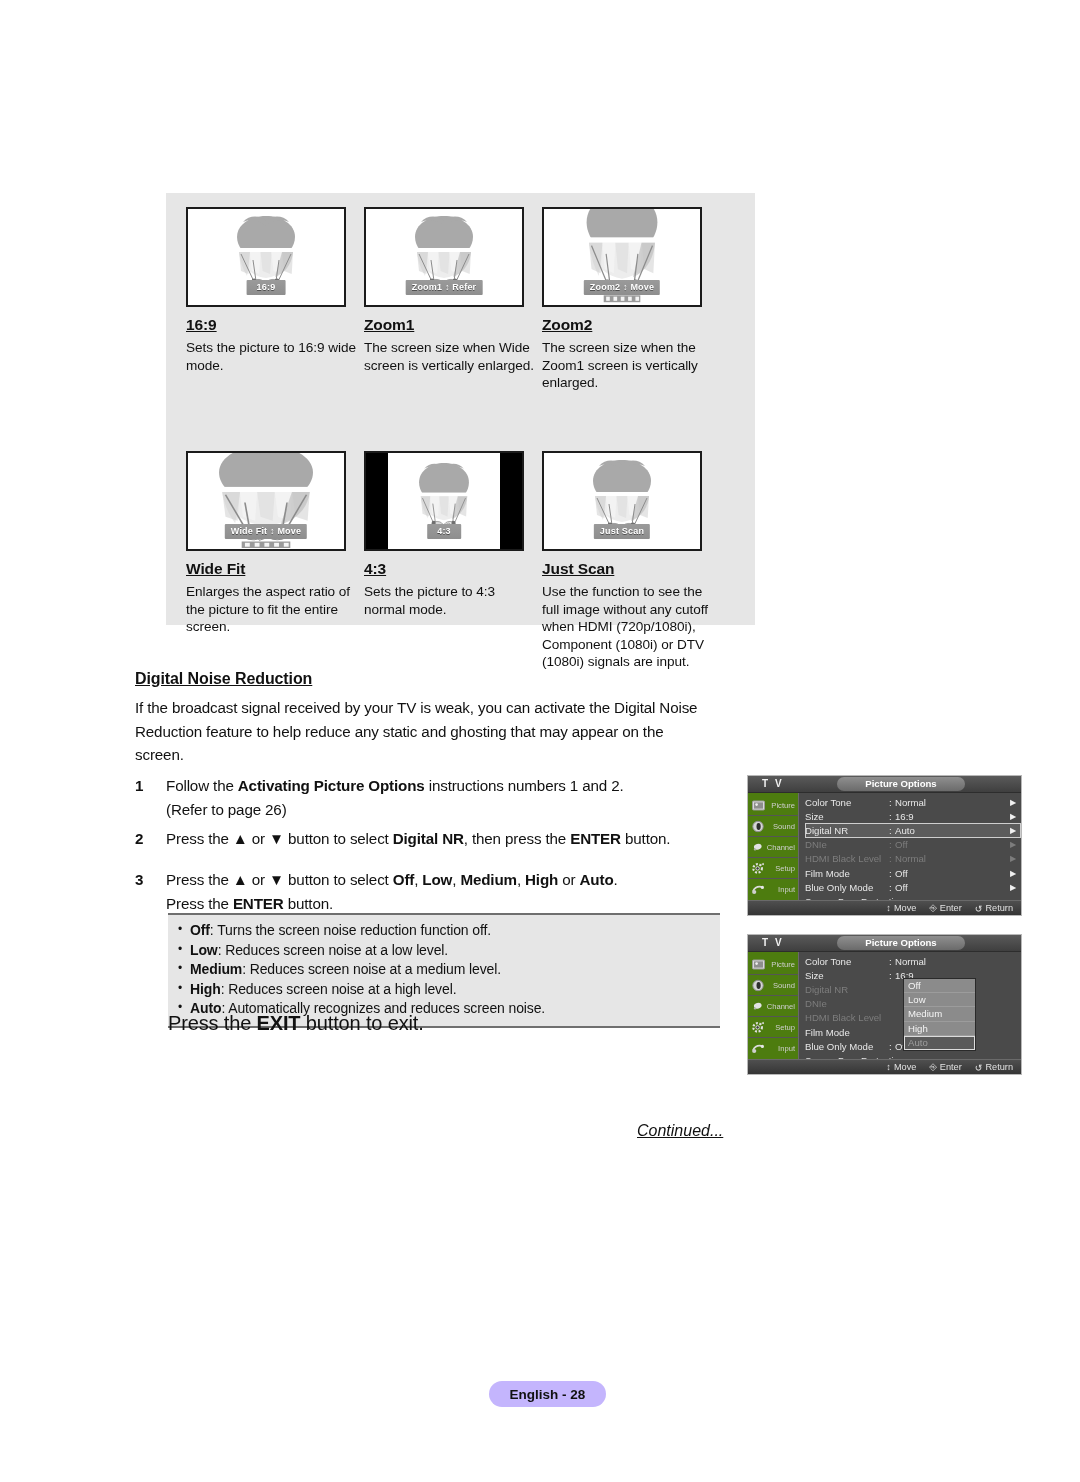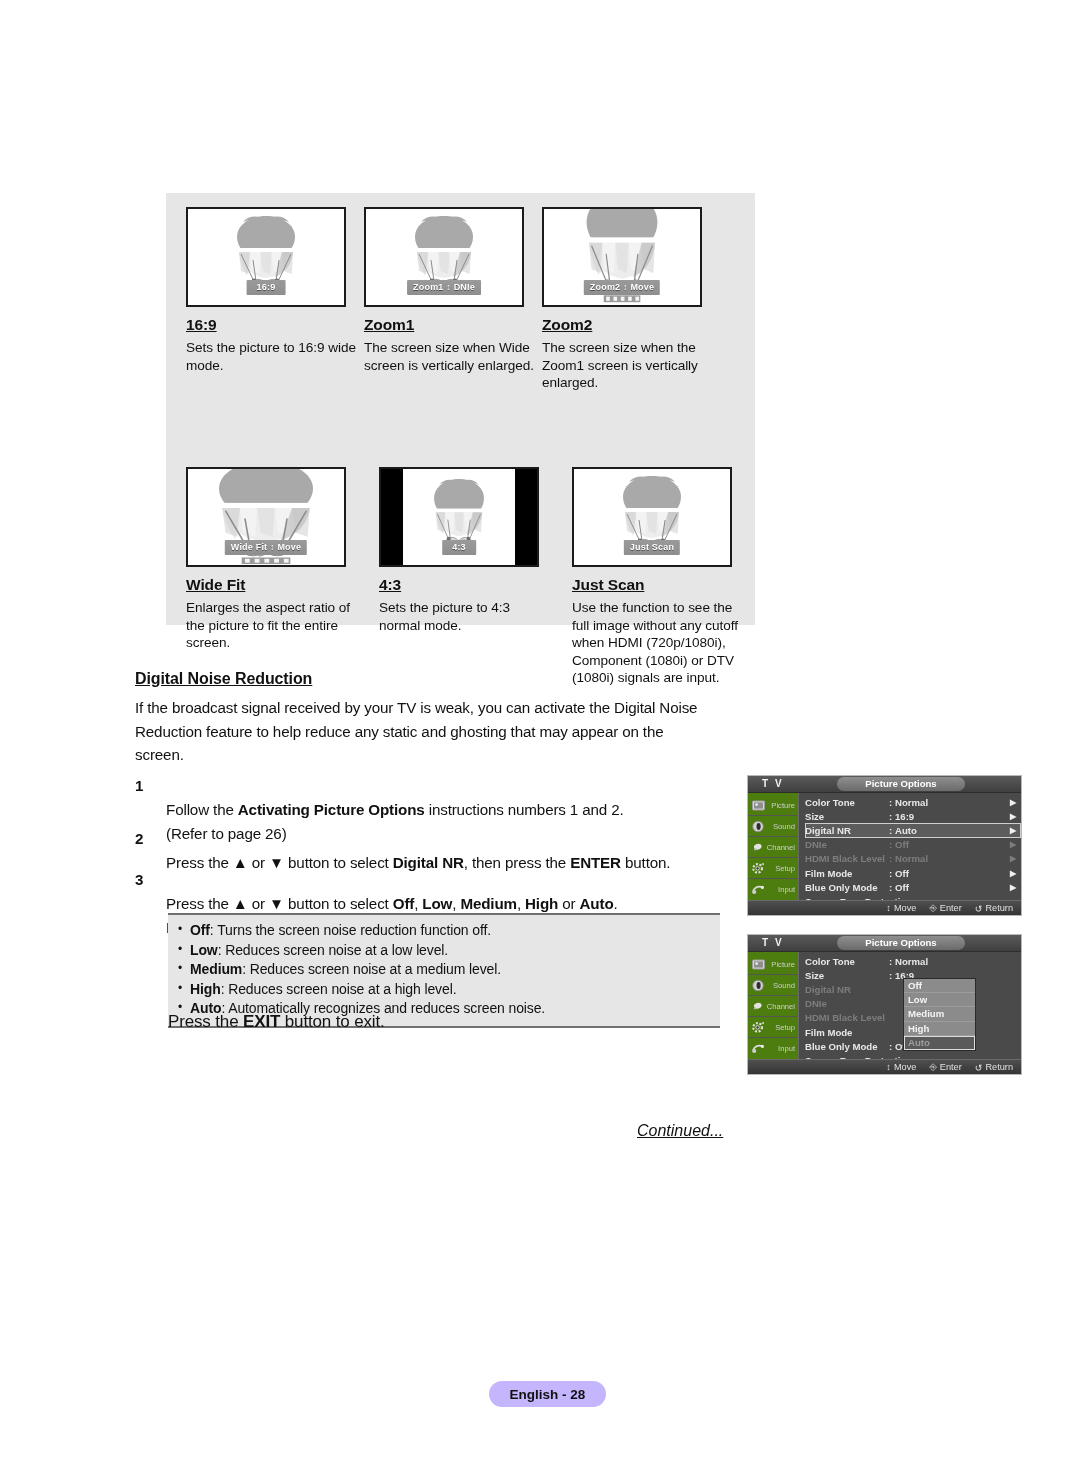--- a/index.html
+++ b/index.html
@@ -115,21 +115,21 @@
     font-size: 15.2px;
     line-height: 23.5px;
     letter-spacing: -0.15px;
     display: flex;
   }
   .step-num {
     width: 31px;
     flex: 0 0 31px;
     font-weight: bold;
   }
-  .step-body { flex: 1 1 auto; margin-top: 24px; }
+  .step-body { flex: 1 1 auto; }
   #step-1 { top: 774px; }
   #step-2 { top: 827px; }
   #step-3 { top: 868px; }
 
   #options-box {
     position: absolute;
     left: 168px; top: 913px;
     width: 552px;
     background: #e6e6e6;
     border-top: 2px solid #6f6f6f;
@@ -147,21 +147,21 @@
     position: relative;
   }
   #options-box li::before {
     content: "\2022";
     position: absolute; left: 10px; top: -1px;
     font-size: 12px;
   }
   #exit-line {
     position: absolute;
     left: 168px; top: 1012px;
-    font-size: 17px;
+    font-size: 20px;
     letter-spacing: -0.15px;
   }
 
   #continued {
     position: absolute;
     left: 637px; top: 1122px;
     font-size: 16px;
     font-style: italic;
     text-decoration: underline;
   }
@@ -237,21 +237,20 @@
     font-size: 7.6px;
   }
   .osd-side-item:last-child { border-bottom: none; gap: 8px; }
   .osd-side-label { flex: 1; text-align: right; padding-right: 3px; }
 
   .osd-list {
     flex: 1;
     position: relative;
     padding: 2px 0 0 6px;
     background: #4a4a4a;
-    font-weight: bold;
   }
   .osd-row {
     height: 14.2px;
     display: flex;
     align-items: center;
     position: relative;
     font-size: 9.6px;
   }
   .osd-row .lbl { width: 84px; white-space: nowrap; }
   .osd-row .colon { width: 6px; }
@@ -384,21 +383,21 @@
                 <path d="M33 72 L45 67 L47 70 L35 75 Z" fill="#f2f2f2" stroke="#8a8a8a" stroke-width=".7"></path>
                 <rect x="24" y="76" width="30" height="5" fill="#9a9a9a"></rect>
                 <rect x="26" y="77" width="3" height="3" fill="#f4f4f4"></rect>
                 <rect x="32" y="77" width="3" height="3" fill="#f4f4f4"></rect>
                 <rect x="38" y="77" width="3" height="3" fill="#f4f4f4"></rect>
                 <rect x="44" y="77" width="3" height="3" fill="#f4f4f4"></rect>
                 <rect x="50" y="77" width="3" height="3" fill="#f4f4f4"></rect>
               </g>
             </svg>
           </div>
-          <div class="osd-tag wide">Zoom1 ↕ DNIe</div>
+          <div class="osd-tag wide">Zoom1 ↕ Refer</div>
         </div>
         <div class="ar-title">Zoom1</div>
         <div class="ar-desc">The screen size when Wide screen is vertically enlarged.</div>
       </div>
       <div class="ar-cell">
         <div class="ar-thumb">
           <div class="balloon-wrap">
             <svg class="balloon-svg" width="150" height="96" viewBox="0 0 150 96">
               <g transform="translate(75,38) scale(1.22,1.38) translate(-39,-41)">
                 <path d="M39 2 C24 2 10 10 10 23 C10 28 12 32 14 35 L64 35 C66 32 68 28 68 23 C68 10 54 2 39 2 Z" fill="#a9a9a9"></path>
@@ -429,21 +428,21 @@
                 <rect x="50" y="77" width="3" height="3" fill="#f4f4f4"></rect>
               </g>
             </svg>
           </div>
           <div class="osd-tag wide">Zoom2 ↕ Move</div>
         </div>
         <div class="ar-title">Zoom2</div>
         <div class="ar-desc">The screen size when the Zoom1 screen is vertically enlarged.</div>
       </div>
     </div>
-  <div class="ar-grid ar-row2" id="ar-grid-row2" style="top:240px;gap:15px;">
+  <div class="ar-grid ar-row2" id="ar-grid-row2" style="top:224px;">
       <div class="ar-cell">
         <div class="ar-thumb">
           <div class="balloon-wrap">
             <svg class="balloon-svg" width="150" height="96" viewBox="0 0 150 96">
               <g transform="translate(75,43) scale(1.62,1.3) translate(-39,-41)">
                 <path d="M39 2 C24 2 10 10 10 23 C10 28 12 32 14 35 L64 35 C66 32 68 28 68 23 C68 10 54 2 39 2 Z" fill="#a9a9a9"></path>
                 <path d="M39 7 C33 1 22 1 16 8 C24 4 33 6 39 12 C45 6 54 4 62 8 C56 1 45 1 39 7 Z" fill="#a9a9a9"></path>
                 <rect x="12" y="34" width="54" height="4" fill="#ffffff"></rect>
                 <path d="M12 38 L66 38 C64 52 54 62 39 64 C24 62 14 52 12 38 Z" fill="#ededed"></path>
                 <path d="M12 38 L22.8 38 L21.5 60 L14 57 Z" fill="#e0e0e0" opacity="0.85"></path>

